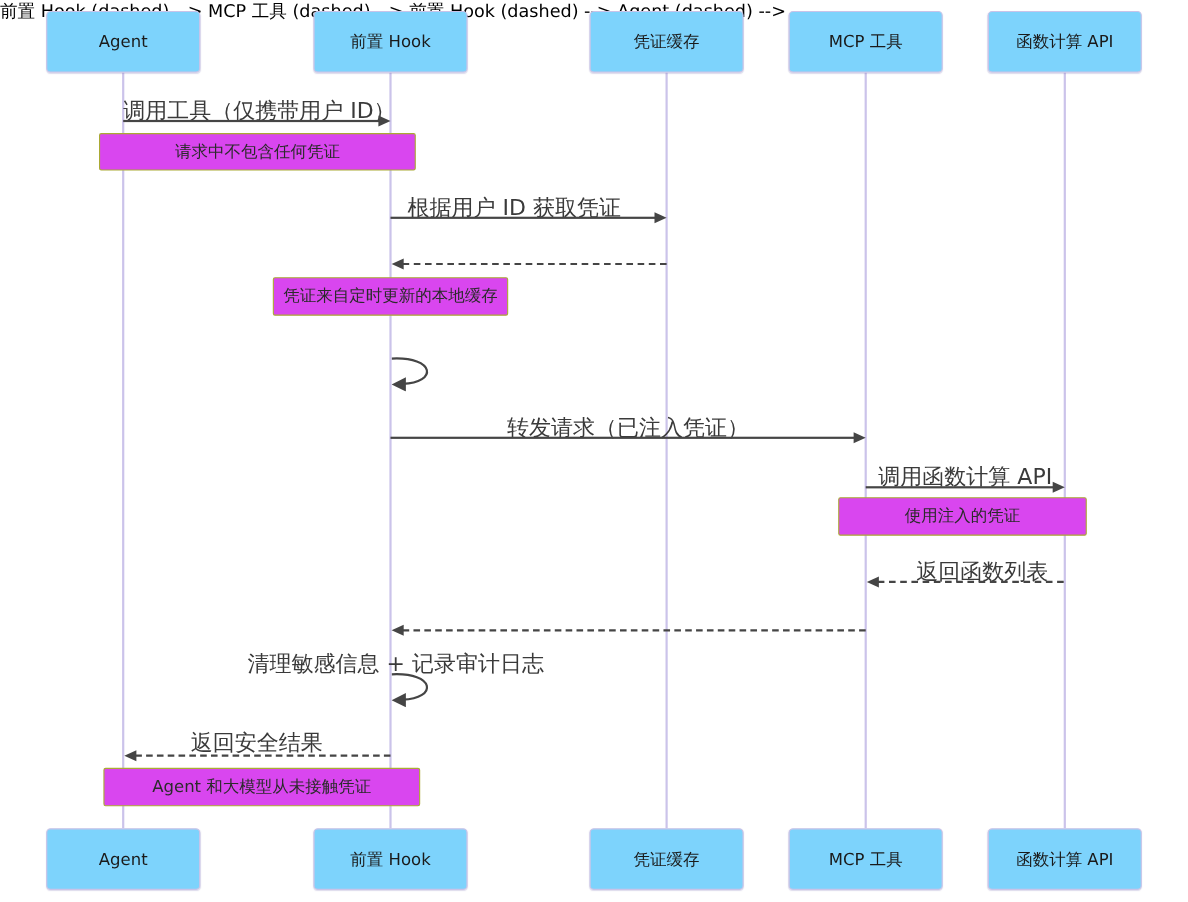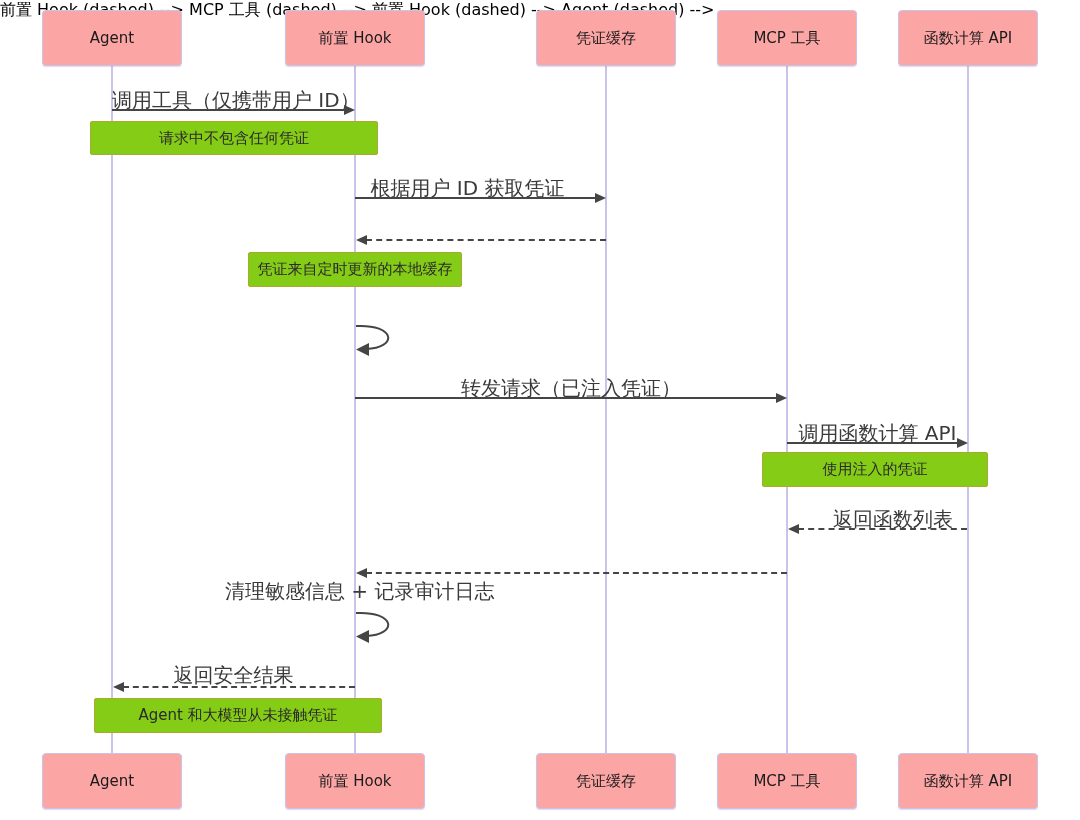--- a/index.html
+++ b/index.html
@@ -11,21 +11,21 @@
     overflow:hidden;
   }
   .lifeline{
     position:absolute;
     width:2px;
     background:#cbc3ea;
   }
   .actor{
     position:absolute;
     width:140px;height:56px;
-    background:#fca5a5;
+    background:#7dd3fc;
     border:1px solid #c9c3e8;
     border-radius:4px;
     display:flex;align-items:center;justify-content:center;
     font-size:15px;color:#1a1a1a;
     box-shadow:0 1px 1px rgba(120,110,180,0.25);
     box-sizing:border-box;
   }
   .msg-label{
     position:absolute;
     text-align:center;
@@ -41,21 +41,21 @@
   }
   .arrow-head{
     position:absolute;width:0;height:0;
     border-top:5px solid transparent;
     border-bottom:5px solid transparent;
   }
   .arrow-head.right{border-left:11px solid #454545;}
   .arrow-head.left{border-right:11px solid #454545;}
   .note{
     position:absolute;
-    background:#84cc16;
+    background:#d946ef;
     border:1.5px solid #aaaa33;
     border-radius:2px;
     display:flex;align-items:center;justify-content:center;
     font-size:15px;color:#2b2b2b;
     box-sizing:border-box;
   }
   .selfloop{position:absolute;}
 </style>
 </head>
 <body>
@@ -151,21 +151,21 @@
    MCP 工具 (dashed) --&gt;
   <div class="msg-label" style="left:787px;top:506px;width:212px">返回函数列表</div>
   <div class="msg-line dashed" style="left:798px;top:528px;width:169px"></div>
   <div class="arrow-head left" style="left:788px;top:524px"></div>
 
    前置 Hook (dashed) --&gt;
   <div class="msg-line dashed" style="left:366px;top:572px;width:421px"></div>
   <div class="arrow-head left" style="left:356px;top:568px"></div>
 
   
-  <div class="msg-label" style="left:225px;top:578px;width:260px">清理敏感信息 + 记录审计日志</div>
+  <div class="msg-label" style="left:225px;top:590px;width:260px">清理敏感信息 + 记录审计日志</div>
   <svg class="selfloop" style="left:356px;top:609px" width="56" height="34" viewBox="0 0 56 34">
     <path d="M0 4 C 40 2, 42 26, 10 27" fill="none" stroke="#454545" stroke-width="2"></path>
     <polygon points="13,21 0,27.5 13,34" fill="#454545"></polygon>
   </svg>
 
    Agent (dashed) --&gt;
   <div class="msg-label" style="left:112px;top:662px;width:243px">返回安全结果</div>
   <div class="msg-line dashed" style="left:123px;top:686px;width:232px"></div>
   <div class="arrow-head left" style="left:113px;top:682px"></div>
 

